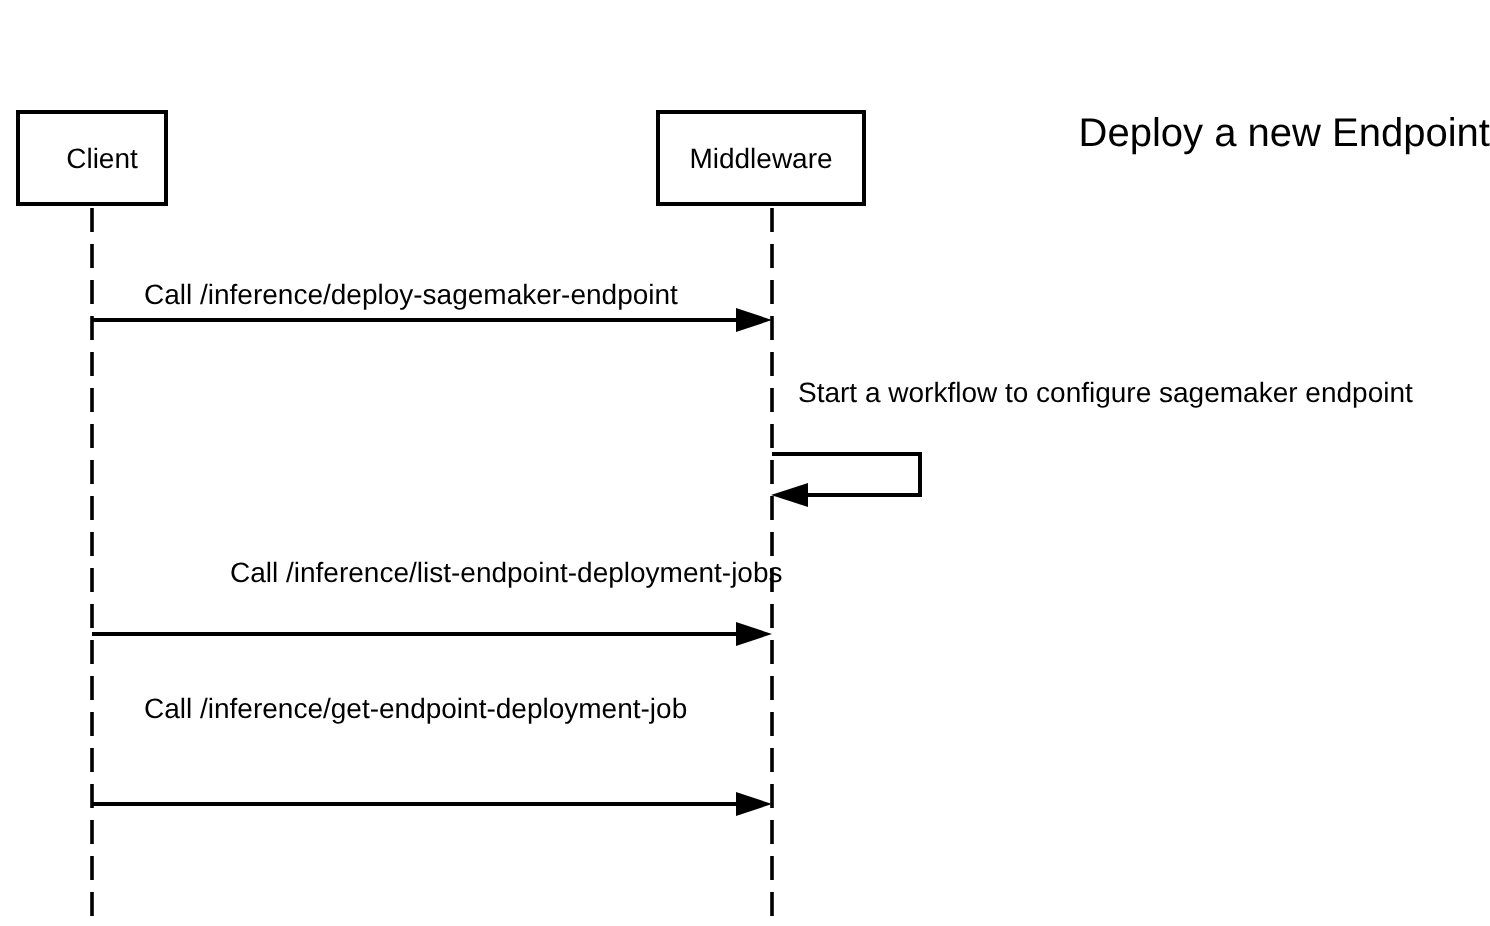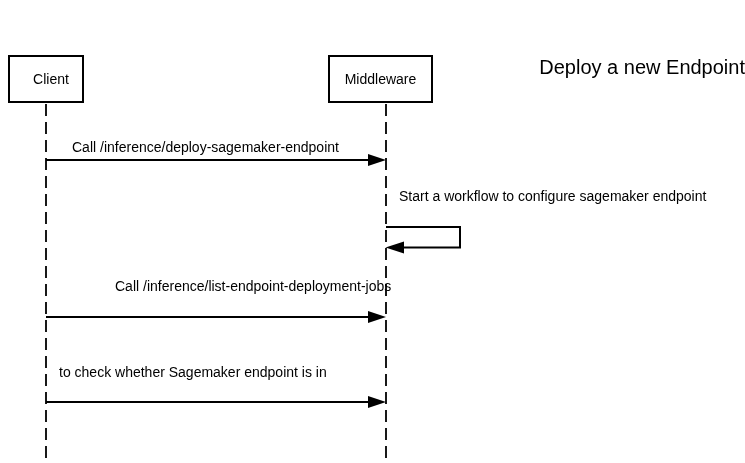--- a/index.html
+++ b/index.html
@@ -98,15 +98,15 @@
       <polygon points="386,402 368,396 368,408" fill="#000000"></polygon>
     </g>
   </svg>
 
   <div class="msg m1-l1">Call /inference/deploy-sagemaker-endpoint</div>
 
   <div class="msg sm-l1">Start a workflow to configure sagemaker endpoint</div>
 
   <div class="msg m2-l1">Call /inference/list-endpoint-deployment-jobs</div>
 
-  <div class="msg m3-l2">to check whether Sagemaker endpoint is in</div>
+  <div class="msg m3-l1">Call /inference/get-endpoint-deployment-job</div>
 
 </div>
 
 </body></html>

